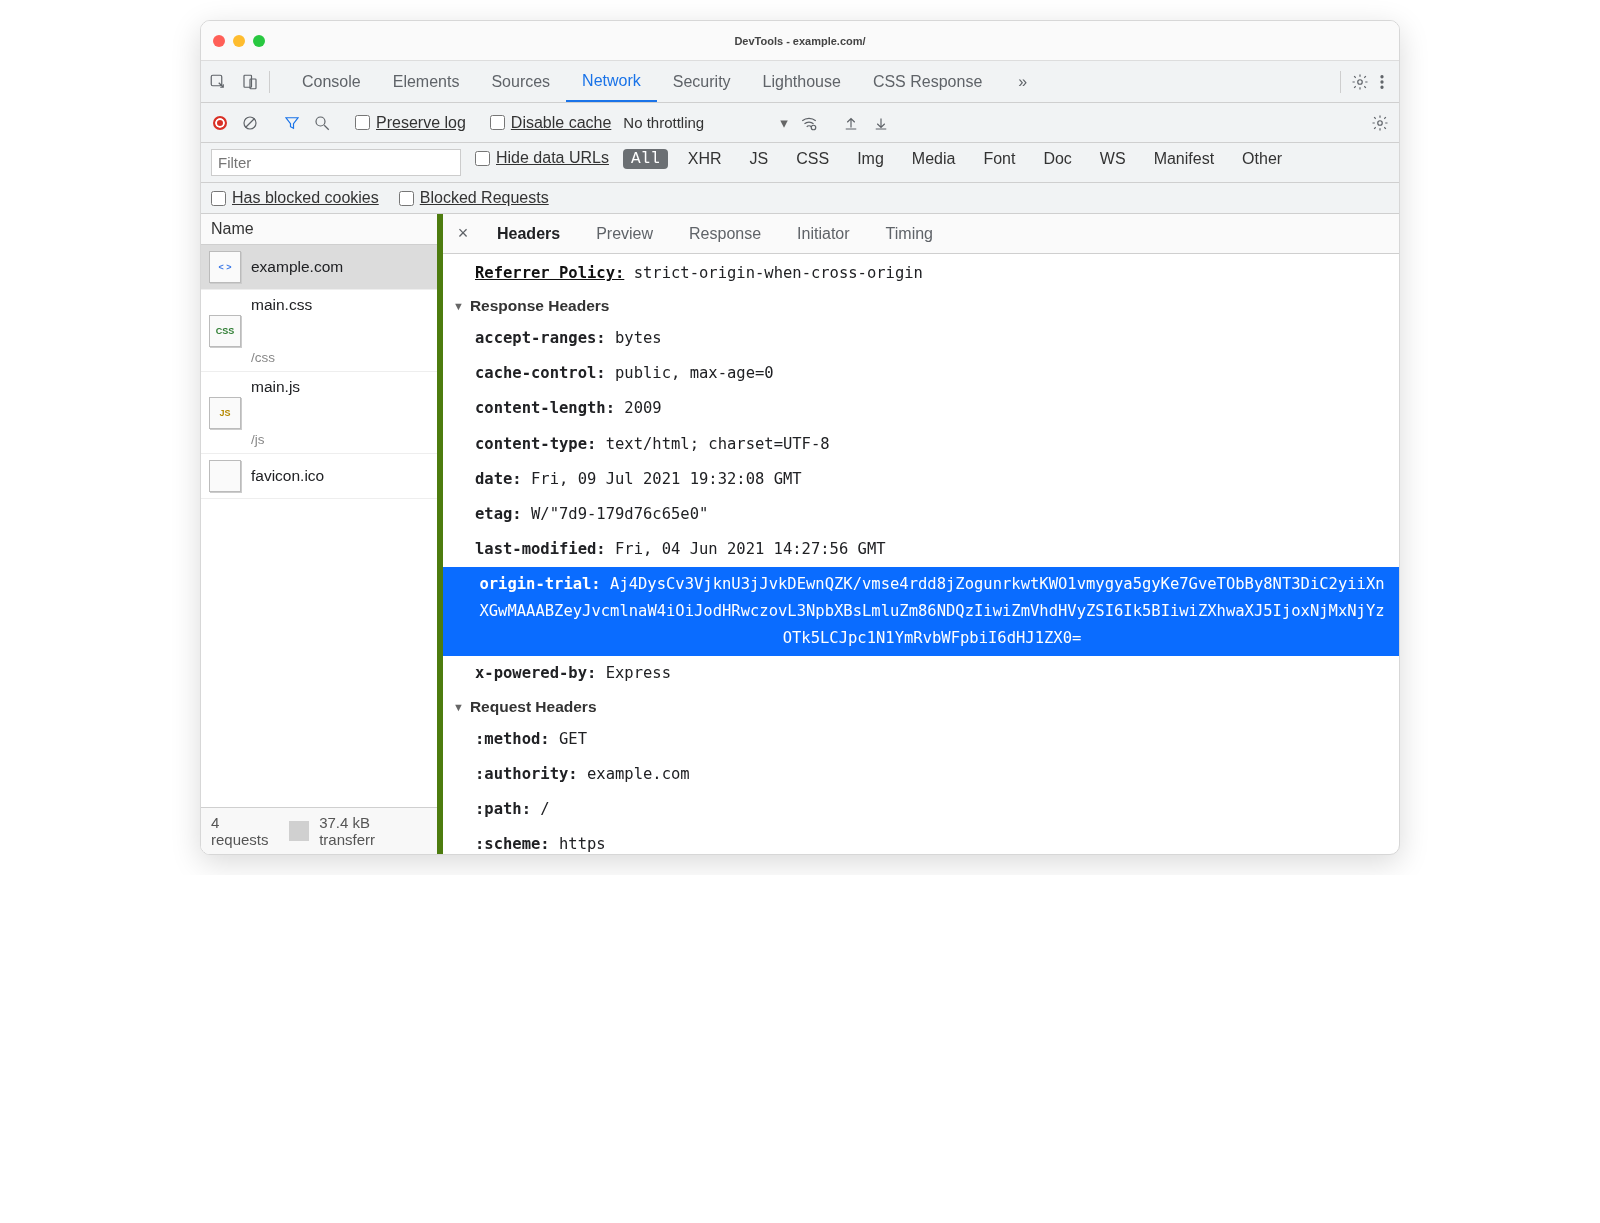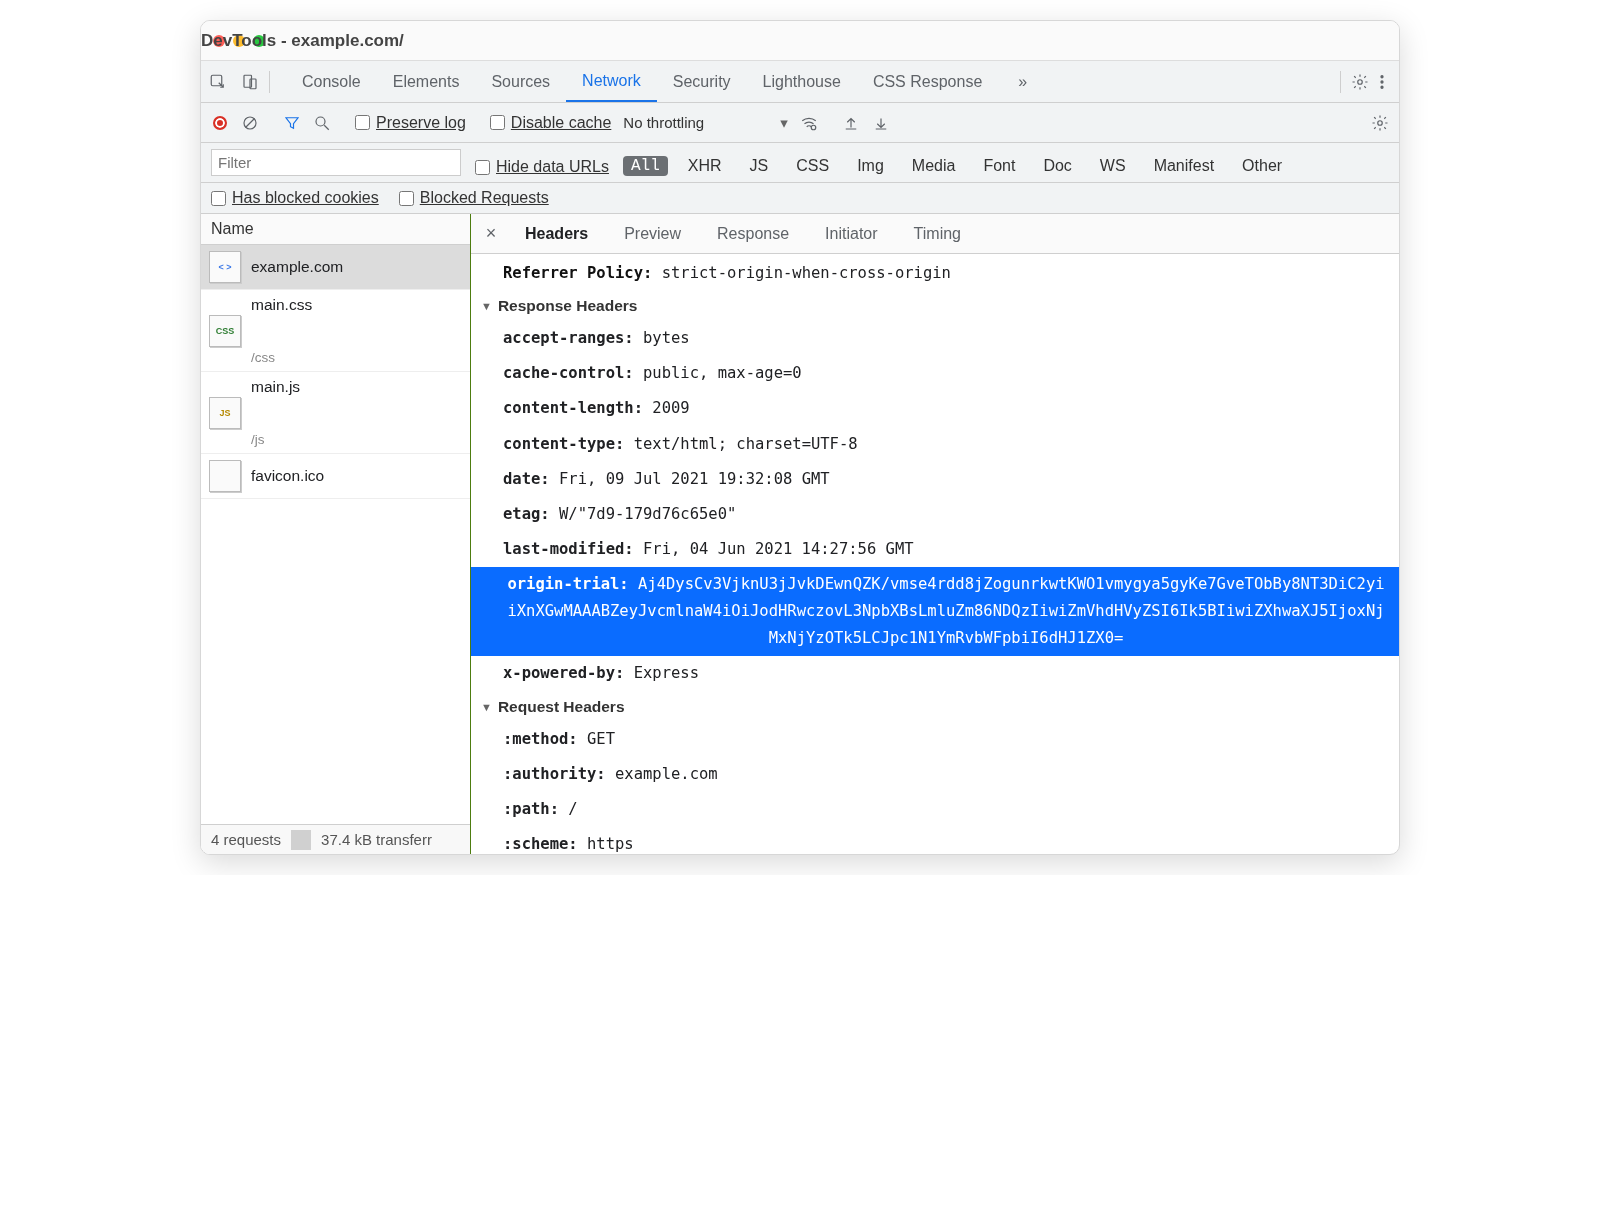--- a/index.html
+++ b/index.html
@@ -26,22 +26,22 @@
     border-bottom: 1px solid #ddd;
     display: flex;
     align-items: center;
     padding: 0 12px;
     position: relative;
   }
   .traffic { display:flex; gap:8px; }
   .tl-dot { width:12px; height:12px; border-radius:50%; }
   .tl-red{background:#ff5f57;} .tl-yel{background:#febc2e;} .tl-grn{background:#28c840;}
   .win-title {
-    position:absolute; left:0; right:0; text-align:left;
-    font-weight:600; color:#444; font-size:17px;
+    position:absolute; left:0; right:0; text-align:center;
+    font-weight:600; color:#444; font-size:11px;
   }
 
   
   .tabsrow {
     height: 42px;
     background: #f1f3f4;
     border-bottom: 1px solid #cfcfcf;
     display:flex; align-items:center;
     padding: 0 8px;
     gap: 4px;
@@ -73,41 +73,41 @@
   .chk { display:flex; align-items:center; gap:6px; color:#333; font-size:16px;text-decoration:underline;}
   .chk input { width:15px; height:15px; }
   .throttle { display:flex; align-items:center; gap:6px; color:#333;}
   .funnel svg { stroke:#1a73e8 !important; }
 
   
   .filterrow {
     background:#f1f3f4;
     border-bottom: 1px solid #cfcfcf;
     padding: 6px 10px;
-    display:flex; align-items:flex-end; gap:14px; flex-wrap:wrap;
+    display:flex; align-items:flex-start; gap:14px; flex-wrap:wrap;
     color:#333; font-size:16px;
   }
   .filterrow input[type=text]{
     width:250px; padding:4px 6px; border:1px solid #ccc; background:#fff;
     font-size:15px; color:#555;
   }
   .pill { padding:1px 8px; border-radius:4px; color:#333; cursor:pointer;}
   .pill.active { background:#6b6f73; color:#fff;font-family:Liberation Mono, monospace;}
   .filterrow2 {
     background:#f1f3f4;
     border-bottom: 1px solid #cfcfcf;
     padding: 6px 10px;
     display:flex; align-items:center; gap:20px;
     font-size:16px; color:#333;
   }
 
   
   .split { display:flex; height:640px; }
   .left {
-    width:270px; border-right:1px solid #4d7c0f;
+    width:242px; border-right:6px solid #4d7c0f;
     display:flex; flex-direction:column;
     background:#fff;
   }
   .col-head {
     padding:6px 10px; font-size:16px; color:#333;
     border-bottom:1px solid #cfcfcf; background:#fafafa;
   }
   .reqlist { flex:1; overflow:auto; }
   .req {
     display:flex; align-items:center; gap:10px;
@@ -157,21 +157,21 @@
     font-family: Menlo, Consolas, monospace;
     font-size:15.5px;
     line-height:1.75;
     word-break: break-all;
   }
   .hdr-line .k { font-weight:700; color:#202124;}
   .hdr-line .v { color:#202124; }
   .hdr-line.top {
     padding-left:32px;
   }
-  .hdr-line.top .k { color:#111; }
+  .hdr-line.top .k { color:#111;text-decoration:underline; }
   .hdr-line.cut { color:#444; }
   .hl {
     background:#0a6cff; color:#fff;text-align:center;
   }
   .hl .k, .hl .v { color:#fff; }
 </style>
 </head>
 <body>
 
 <div class="window">

